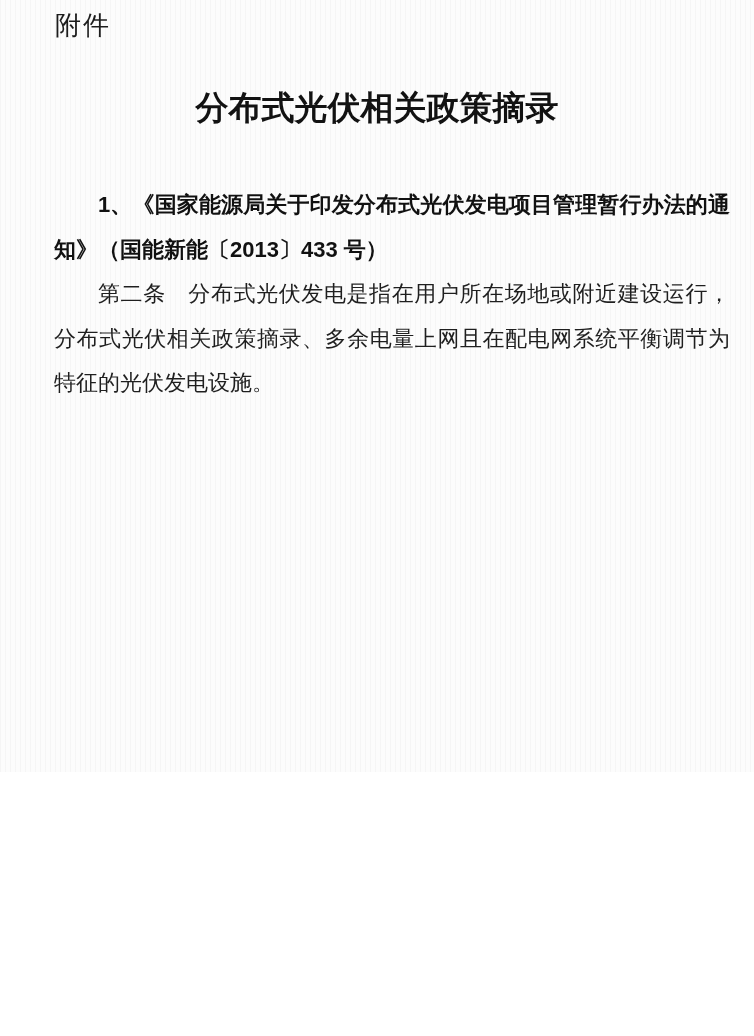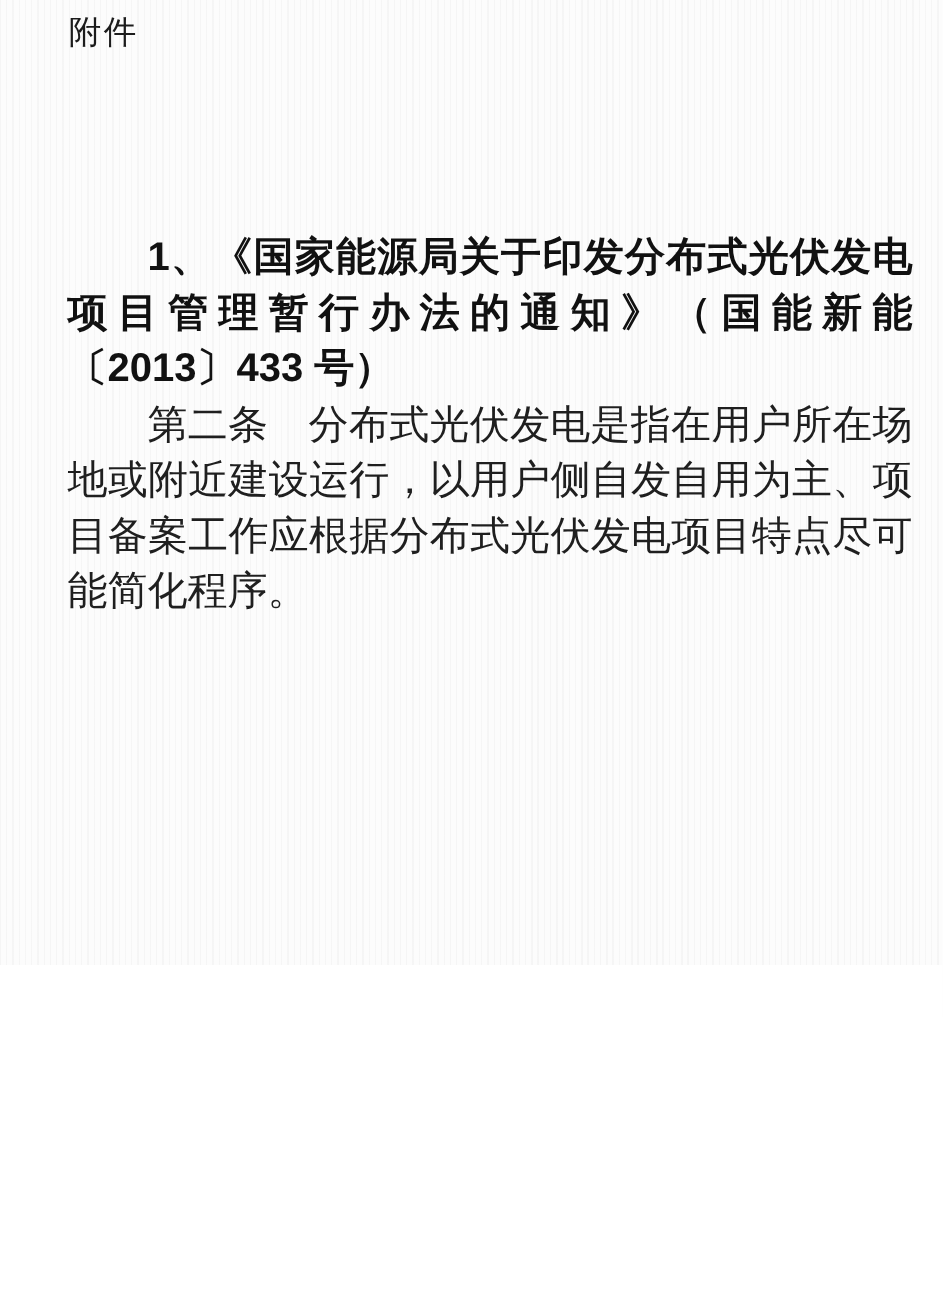--- a/index.html
+++ b/index.html
@@ -44,21 +44,21 @@
     font-weight: 700;
     letter-spacing: 0px;
     color: #121212;
     font-family: "Liberation Serif", "DejaVu Serif", serif;
   }
   .doc-body {
     position: absolute;
     left: 54px;
     top: 183px;
     width: 676px;
-    font-size: 32px;
+    font-size: 22px;
     line-height: 44.5px;
     text-align: justify;
     letter-spacing: 0;
     color: #1f1f1f;
   }
   .doc-body p {
     margin: 0;
     padding: 0;
     text-indent: 2em;
   }
@@ -81,21 +81,22 @@
     font-family: "Liberation Serif", "DejaVu Serif", serif;
   }
 </style>
 </head>
 <body>
 
 <div class="page">
 
   <div class="attachment-label">附件</div>
 
+  <h1 class="doc-title">分布式光伏相关政策摘录</h1>
 
   <div class="doc-body">
     <p class="item-heading">1、《国家能源局关于印发分布式光伏发电项目管理暂行办法的通知》（国能新能〔2013〕433 号）</p>
-    <p class="body-para">第二条　分布式光伏发电是指在用户所在场地或附近建设运行，以用户侧自发自用为主、项目备案工作应根据分布式光伏发电项目特点尽可能简化程序。</p>
+    <p class="body-para">第二条　分布式光伏发电是指在用户所在场地或附近建设运行，分布式光伏相关政策摘录、多余电量上网且在配电网系统平衡调节为特征的光伏发电设施。</p>
   </div>
 
   <div class="page-number">— 5 —</div>
 
 </div>
 
 </body></html>

